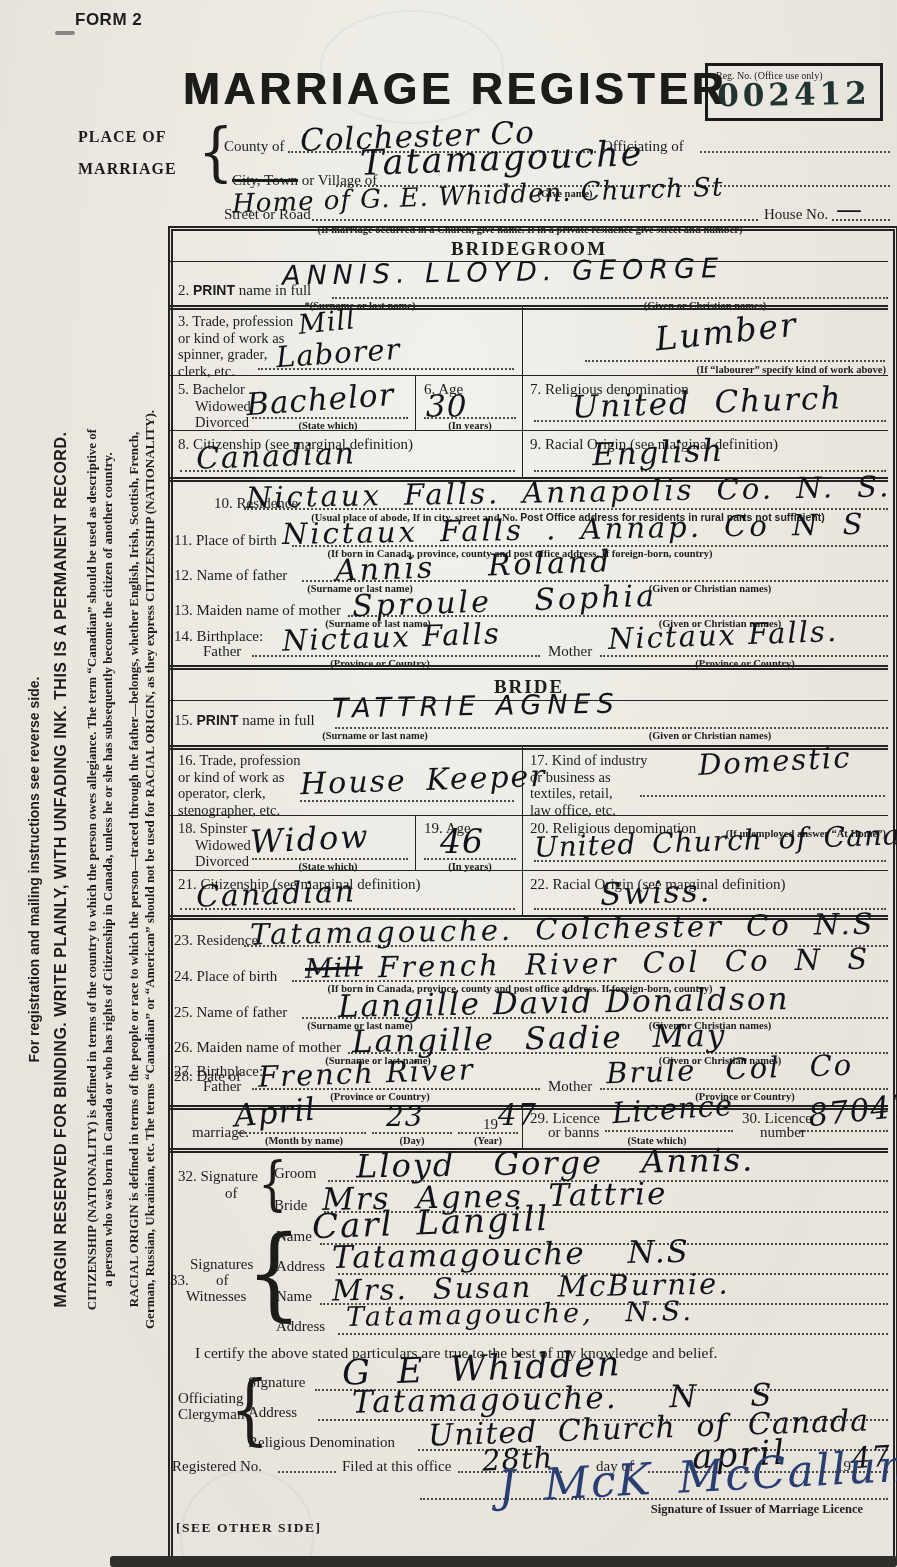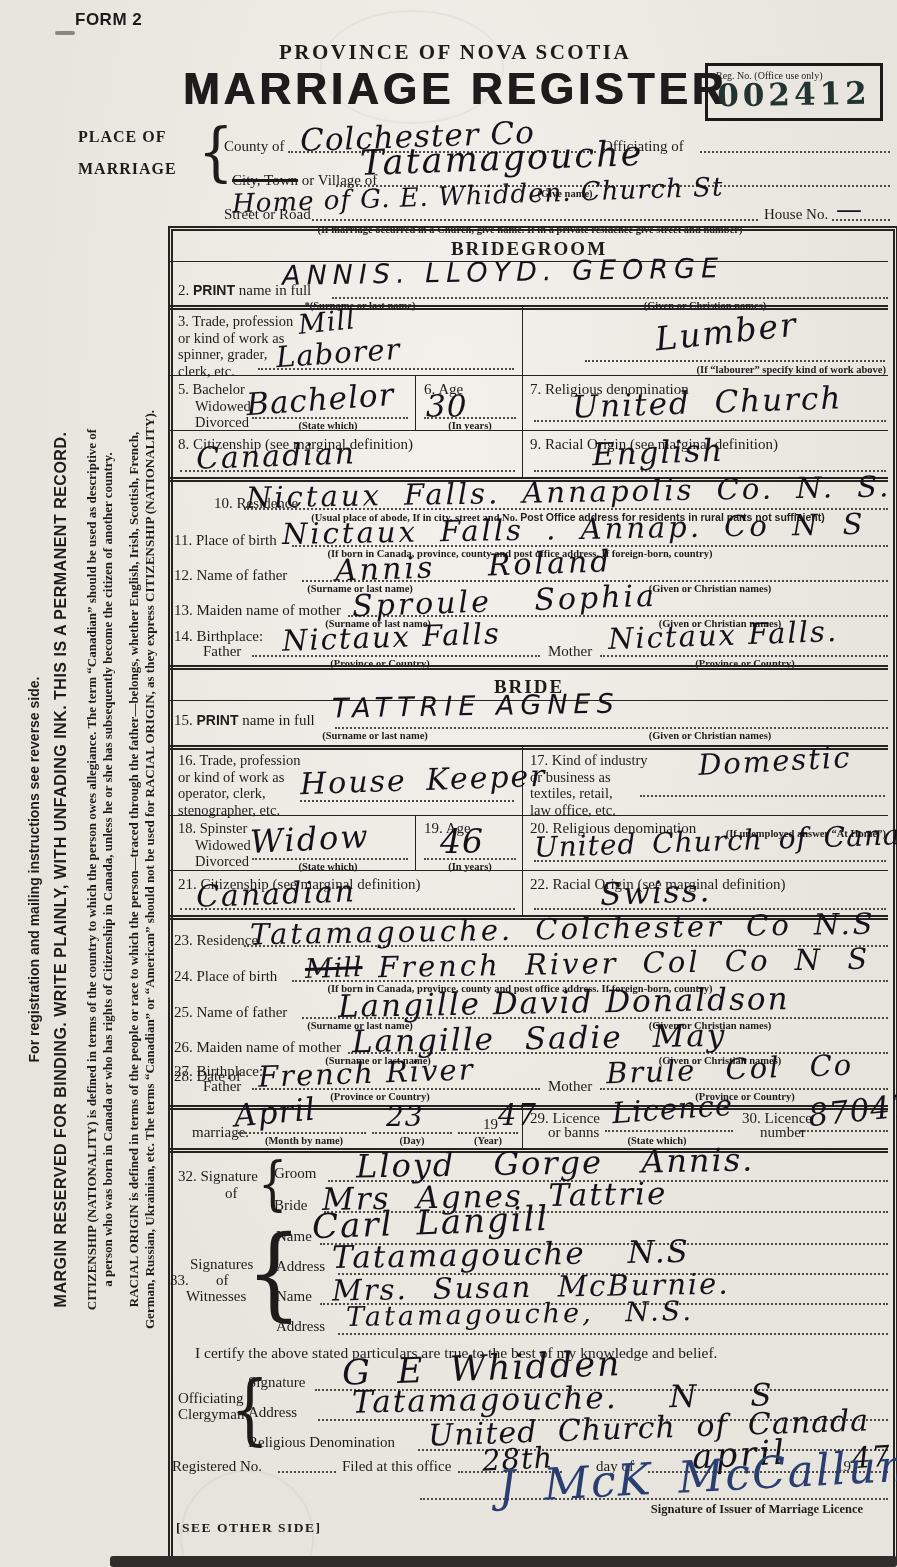--- a/index.html
+++ b/index.html
@@ -44,21 +44,20 @@
     <div class="msans" style="font-size:14px;margin-bottom:10px;">For registration and mailing instructions see reverse side.</div>
     <div class="msans" style="font-size:16px;letter-spacing:.5px;margin-bottom:14px;">MARGIN RESERVED FOR BINDING.  WRITE PLAINLY, WITH UNFADING INK.  THIS IS A PERMANENT RECORD.</div>
     <div class="mserif">CITIZENSHIP (NATIONALITY) is defined in terms of the country to which the person owes allegiance.  The term “Canadian” should be used as descriptive of</div>
     <div class="mserif" style="margin-bottom:11px;">a person who was born in Canada or who has rights of Citizenship in Canada, unless he or she has subsequently become the citizen of another country.</div>
     <div class="mserif">RACIAL ORIGIN is defined in terms of the people or race to which the person—traced through the father—belongs, whether English, Irish, Scottish, French,</div>
     <div class="mserif">German, Russian, Ukrainian, etc.  The terms “Canadian” or “American” should not be used for RACIAL ORIGIN, as they express CITIZENSHIP (NATIONALITY).</div>
   </div>
 
   <div class="abs msans" style="left:75px;top:10px;font-size:17px;letter-spacing:.5px;">FORM 2</div>
   <div class="abs" style="left:55px;top:31px;width:20px;height:4px;background:#555;border-radius:2px;opacity:.65;"></div>
-  <div class="abs ctr" style="left:170px;top:40px;width:570px;font-size:21px;font-weight:bold;letter-spacing:2.5px;">PROVINCE OF NOVA SCOTIA</div>
   <div class="abs ctr msans" style="left:130px;top:64px;width:650px;font-size:44px;letter-spacing:4px;text-shadow:1px 0 0 currentColor;">MARRIAGE REGISTER</div>
 
   <div class="abs" style="left:705px;top:63px;width:172px;height:52px;border:3px solid #1a1a18;">
     <div class="abs fine" style="left:8px;top:4px;font-size:10px;font-weight:normal;">Reg. No.  (Office use only)</div>
     <div class="abs ctr stamp" style="left:0;top:10px;width:172px;font-size:31px;transform:rotate(-1deg);">002412</div>
   </div>
 
   <div class="abs lbl bd" style="left:78px;top:128px;font-size:16px;letter-spacing:1px;">PLACE OF</div>
   <div class="abs lbl bd" style="left:78px;top:160px;font-size:16px;letter-spacing:1px;">MARRIAGE</div>
   <div class="abs brace" style="left:198px;top:120px;font-size:56px;transform:scaleY(1.15);">{</div>

